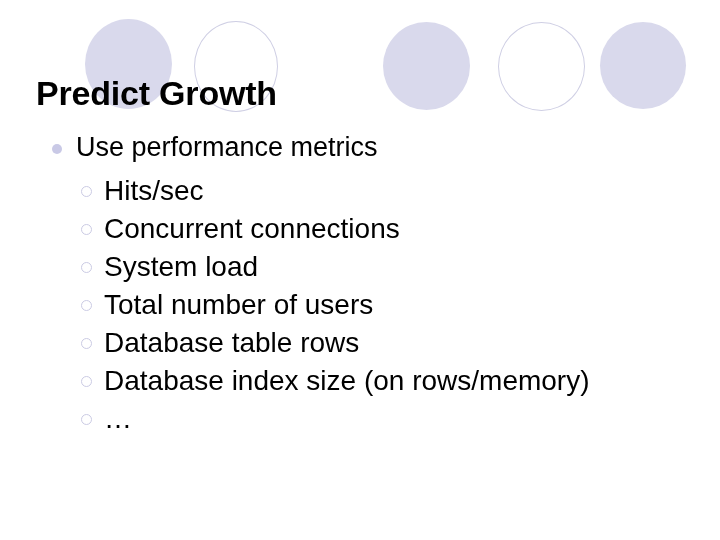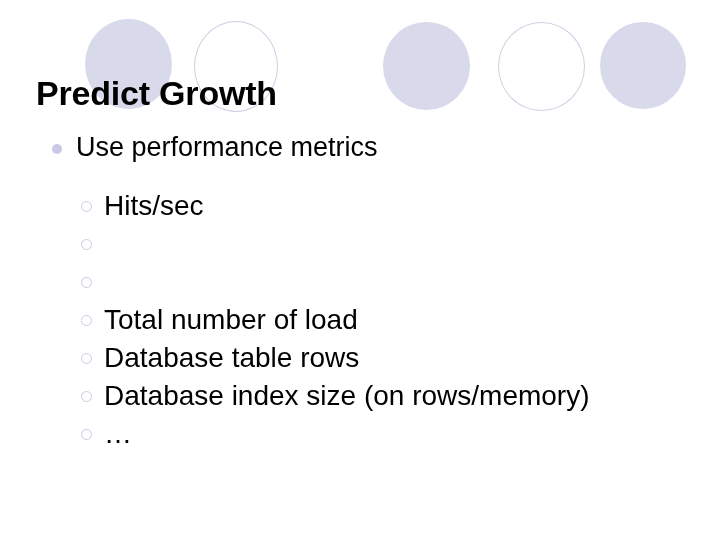--- a/index.html
+++ b/index.html
@@ -64,21 +64,21 @@
   
   .body-block {
     position: absolute;
     left: 0;
     top: 128px;
     width: 720px;
   }
 
   .bullet-l1 {
     position: relative;
-    margin: 0 0 21px 0;
+    margin: 0 0 6px 0;
     padding-left: 76px;
     min-height: 38px;
     font-size: 27px;
     line-height: 38px;
     color: #000000;
     white-space: nowrap;
   }
   .bullet-l1 .marker {
     position: absolute;
     left: 52px;
@@ -138,27 +138,29 @@
       <span>Use performance metrics</span>
     </div>
 
     <ul class="sub-list">
       <li class="bullet-l2">
         <span class="marker"></span>
         <span>Hits/sec</span>
       </li>
       <li class="bullet-l2">
         <span class="marker"></span>
+        <span>Concurrent connections</span>
       </li>
       <li class="bullet-l2">
         <span class="marker"></span>
+        <span>System load</span>
       </li>
       <li class="bullet-l2">
         <span class="marker"></span>
-        <span>Total number of load</span>
+        <span>Total number of users</span>
       </li>
       <li class="bullet-l2">
         <span class="marker"></span>
         <span>Database table rows</span>
       </li>
       <li class="bullet-l2">
         <span class="marker"></span>
         <span>Database index size (on rows/memory)</span>
       </li>
       <li class="bullet-l2">

